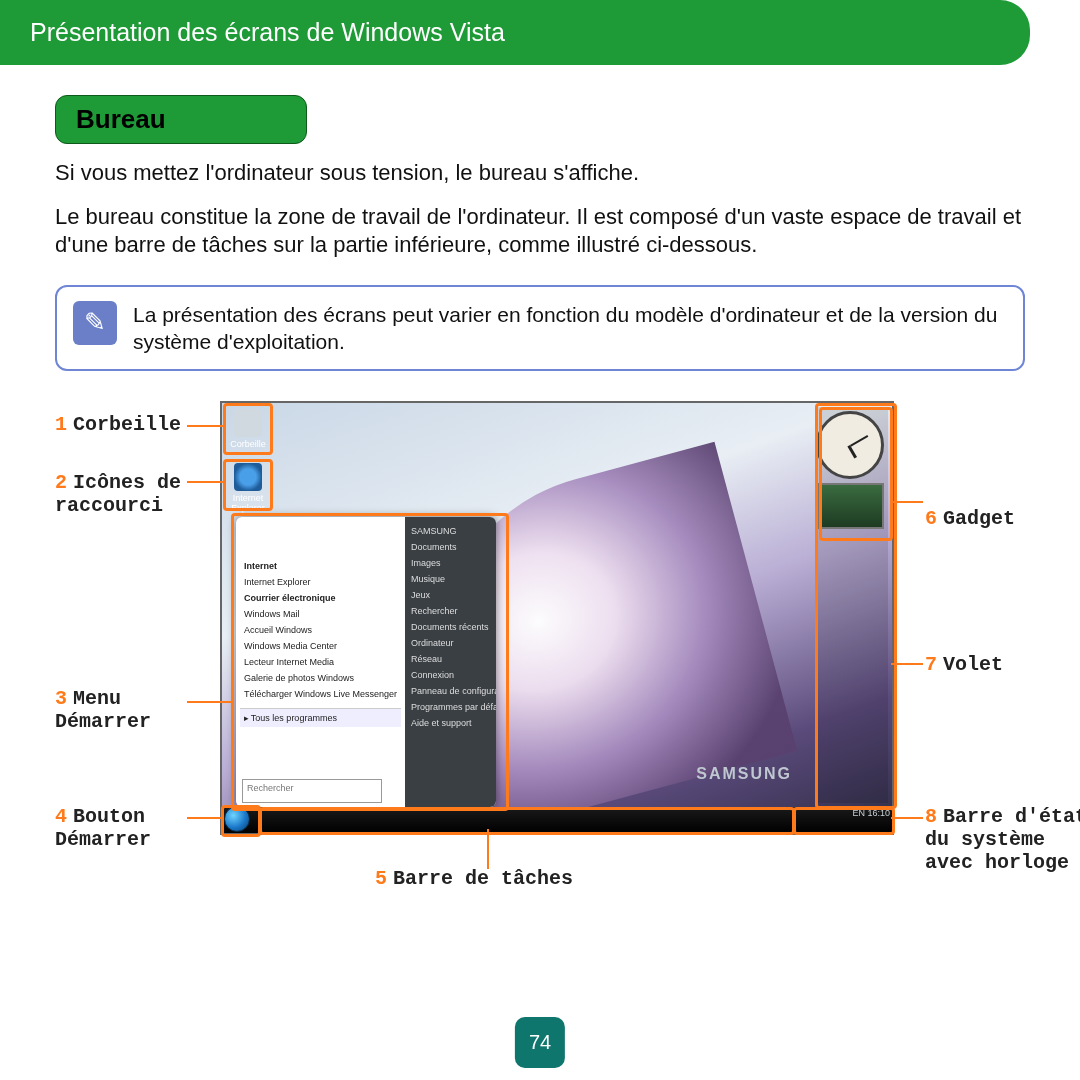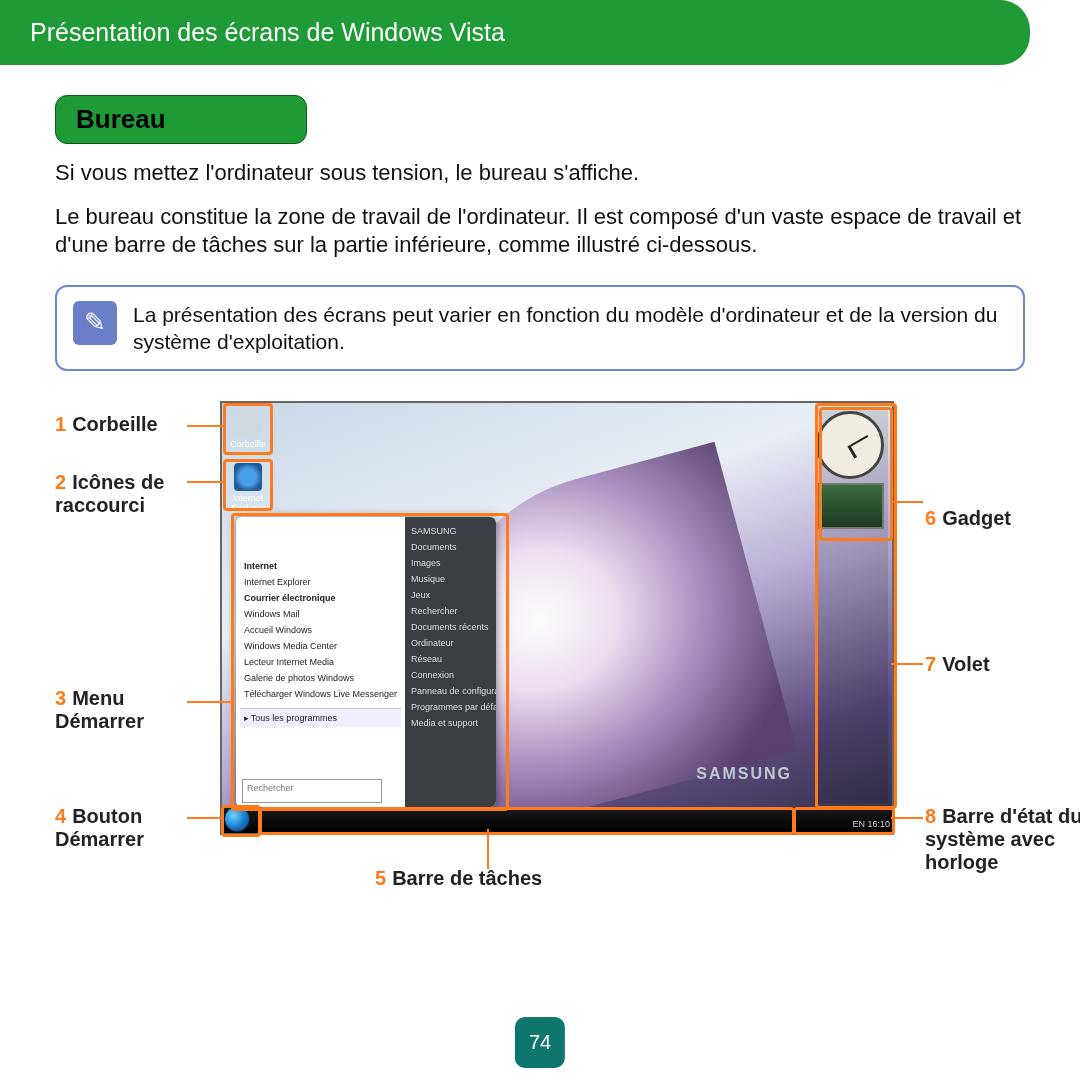--- a/index.html
+++ b/index.html
@@ -21,28 +21,28 @@
   .startmenu{position:absolute;left:14px;bottom:26px;width:260px;height:290px;background:#fff;border-radius:6px;box-shadow:0 0 10px rgba(0,0,0,.5);display:flex;overflow:hidden;font-size:9px;color:#222;}
   .sm-left{flex:1;padding:6px 4px;margin-top:35px;}
   .sm-left div{padding:3px 4px;white-space:nowrap;overflow:hidden;text-overflow:ellipsis;}
   .sm-left .hdr{font-weight:bold;}
   .sm-left .tous{background:#eef;border-top:1px solid #ccc;margin-top:6px;padding:4px;}
   .sm-right{width:100px;background:#3a3f44;color:#ddd;padding:6px 4px;flex:0 0 100px;}
   .sm-right div{padding:3px 2px;white-space:nowrap;overflow:hidden;}
   .sm-search{position:absolute;left:6px;bottom:4px;width:130px;height:16px;background:#fff;border:1px solid #999;font-size:9px;padding:0 3px;color:#777;}
   .taskbar{position:absolute;left:0;right:0;bottom:0;height:26px;background:linear-gradient(#1a1a1a,#000);}
   .start-orb{position:absolute;left:2px;bottom:1px;width:24px;height:24px;border-radius:50%;background:radial-gradient(circle at 35% 35%,#6fd4ff 0%,#1a78c9 55%,#063a66 100%);border:1px solid #0b2a44;}
-  .tray{position:absolute;right:2px;bottom:4px;color:#c8d0d8;font-size:9px;}
+  .tray{position:absolute;right:2px;bottom:15px;color:#c8d0d8;font-size:9px;}
   .sidebar-strip{position:absolute;right:4px;top:4px;width:70px;bottom:30px;background:rgba(0,0,0,.12);}
   .gadget-clock{position:absolute;right:8px;top:8px;width:62px;height:62px;border-radius:50%;background:#f1ece1;border:3px solid #444;}
   .clock-hand{position:absolute;left:50%;top:50%;background:#222;transform-origin:0 0;}
   .gadget-pic{position:absolute;right:8px;top:80px;width:62px;height:42px;background:linear-gradient(#3a6b3f,#1d3b22);border:2px solid #777;}
   .hl{position:absolute;border:3px solid #ff7a1a;border-radius:4px;pointer-events:none;}
   .num{color:#ff7a1a;font-weight:bold;font-size:20px;}
-  .cap{position:absolute;font-size:20px;font-weight:bold;color:#222;line-height:1.15;}
+  .cap{position:absolute;font-size:20px;font-weight:bold;color:#222;line-height:1.15;font-family:Liberation Mono, monospace;}
   .cap .num{margin-right:6px;}
   .lead{position:absolute;background:#ff7a1a;height:2px;}
   .lead.v{width:2px;height:auto;}
   .page-num{position:absolute;left:50%;transform:translateX(-50%);bottom:12px;background:#0f766e;color:#fff;font-size:20px;padding:14px 14px;border-radius:10px;}
 </style>
 </head>
 <body>
 <div class="page">
 
   <div class="title-bar">Présentation des écrans de Windows Vista</div>
@@ -97,21 +97,21 @@
             <div>Images</div>
             <div>Musique</div>
             <div>Jeux</div>
             <div>Rechercher</div>
             <div>Documents récents</div>
             <div>Ordinateur</div>
             <div>Réseau</div>
             <div>Connexion</div>
             <div>Panneau de configuration</div>
             <div>Programmes par défaut</div>
-            <div>Media et support</div>
+            <div>Aide et support</div>
           </div>
         </div>
 
         <div class="taskbar"></div>
         <div class="start-orb"></div>
         <div class="tray">EN  16:10</div>
       </div>
 
       <div class="hl" style="left:168px;top:2px;width:44px;height:46px"></div>
       <div class="hl" style="left:168px;top:58px;width:44px;height:46px"></div>

